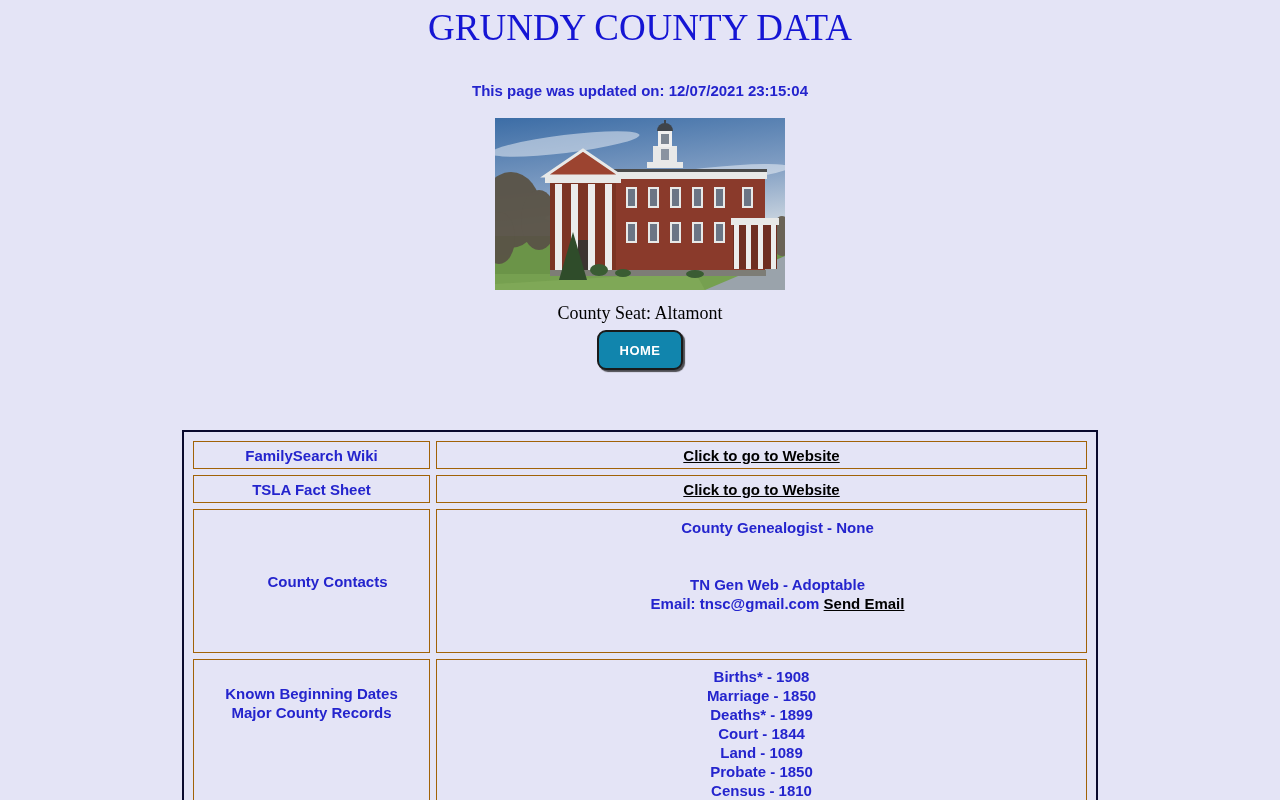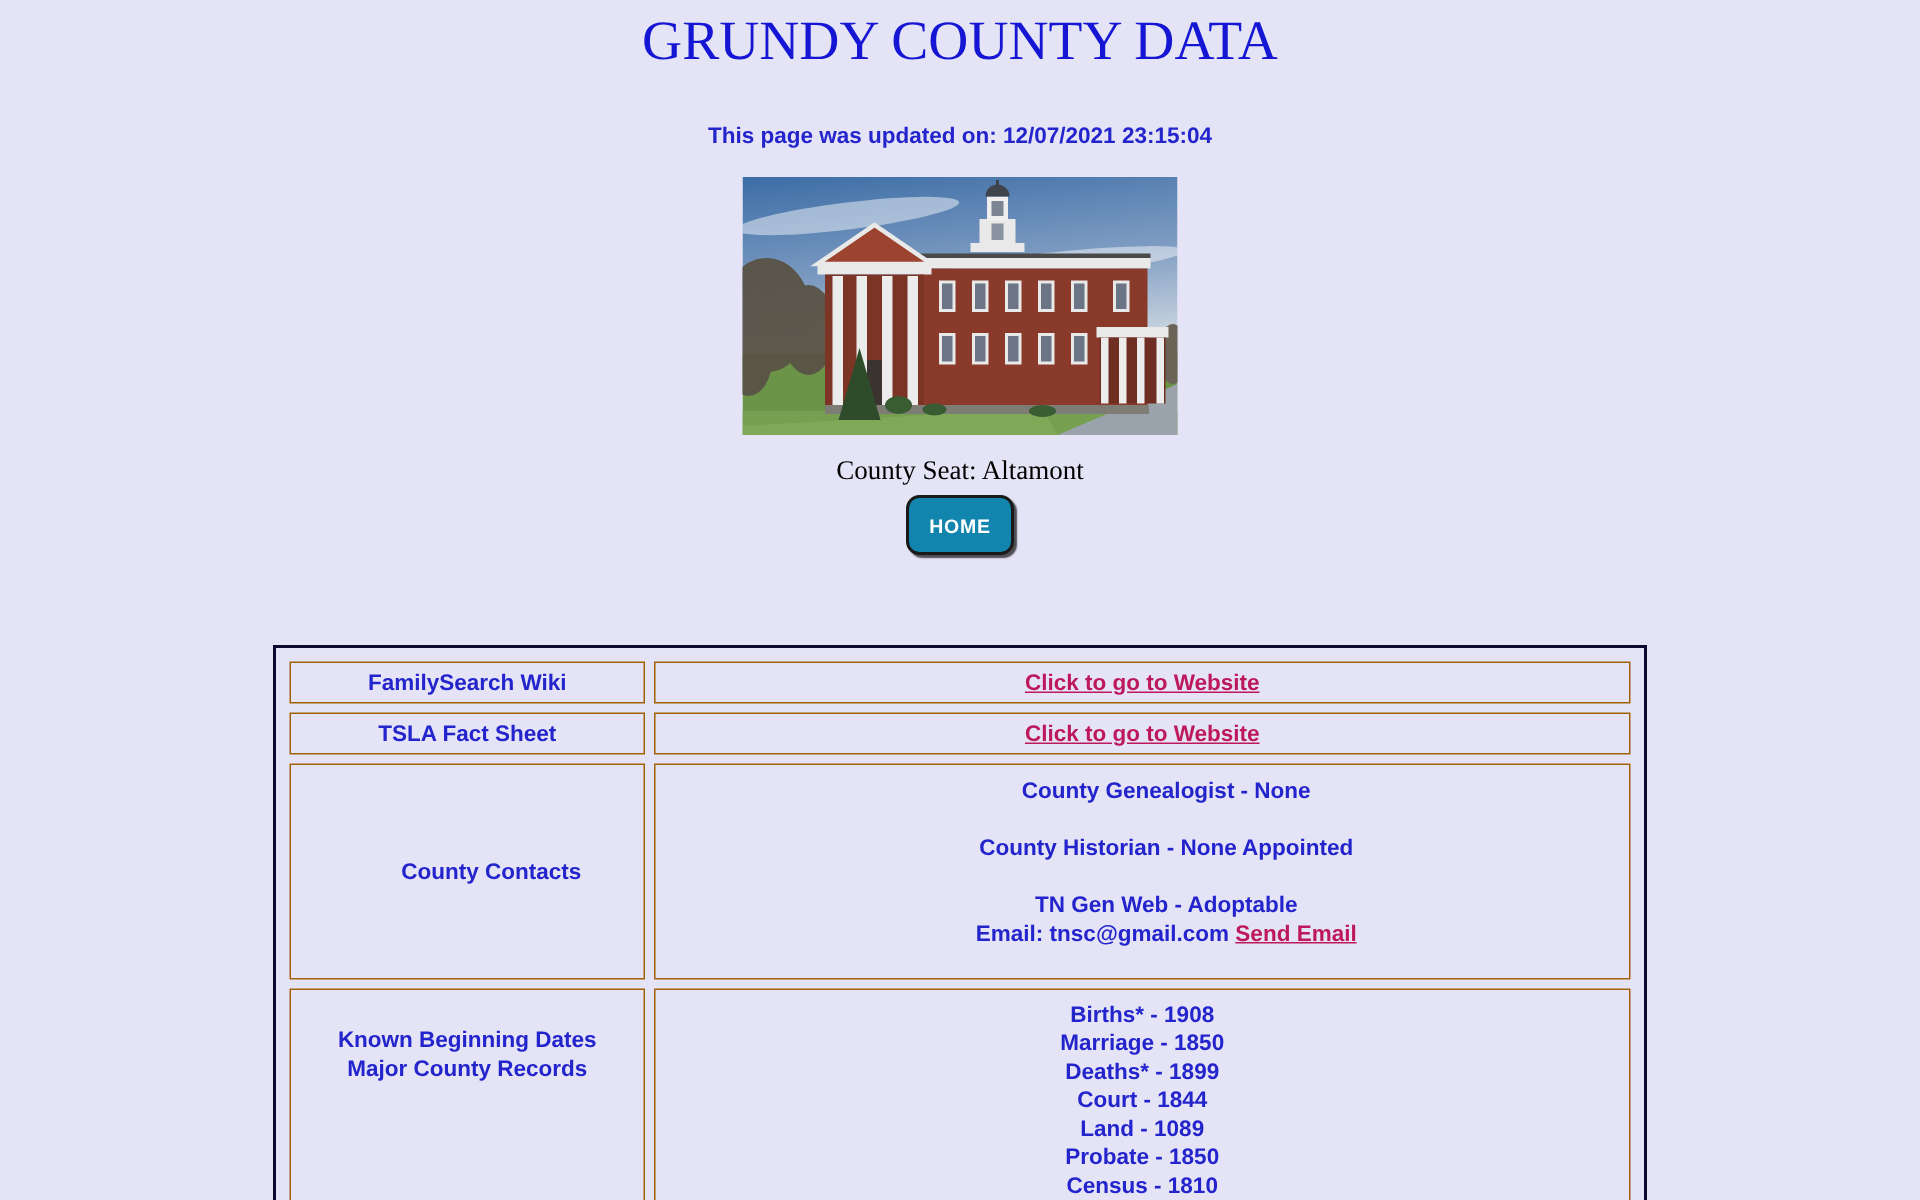--- a/index.html
+++ b/index.html
@@ -35,21 +35,21 @@
   .caption {
     margin-top: 13px;
     text-align: center;
     font-family: "Liberation Serif", serif;
     font-size: 18px; line-height: 20px;
     color: #000000;
   }
   .home-btn {
     display: block;
     margin: 7px auto 0 auto;
-    width: 72px; height: 40px;
+    width: 86px; height: 40px;
     box-sizing: border-box;
     background: #1185ad;
     border: 2px solid #1a1a1a;
     border-radius: 9px;
     box-shadow: 2px 2px 1px rgba(25,25,25,0.75);
     color: #ffffff;
     font-family: "Liberation Sans", sans-serif;
     font-weight: bold;
     font-size: 13px;
     letter-spacing: 0.5px;
@@ -81,21 +81,21 @@
   }
   .cell.left  { flex: 0 0 237px; }
   .cell.right { flex: 1 1 auto; }
   .row-simple .cell { height: 28px; }
   .row-contacts .cell { height: 144px; padding-left: 32px; }
   .row-contacts .cell.right { justify-content: flex-start; padding-top: 8px; }
   .row-records .cell { height: 230px; justify-content: flex-start; }
   .row-records .cell.left  { padding-top: 24px; }
   .row-records .cell.right { padding-top: 7px; }
   .spacer-line { height: 19px; }
-  a.blue-link { color: #be185d; text-decoration: underline; cursor: pointer; }
+  a.blue-link { color: #000000; text-decoration: underline; cursor: pointer; }
 </style>
 </head>
 <body>
 
 <div class="page">
 
   <h1 class="page-title">GRUNDY COUNTY DATA</h1>
 
   <div class="updated">This page was updated on: 12/07/2021 23:15:04</div>
 
@@ -221,21 +221,20 @@
       <div class="cell right">
         <a class="blue-link">Click to go to Website</a>
       </div>
     </div>
 
     <div class="t-row row-contacts">
       <div class="cell left">County Contacts</div>
       <div class="cell right">
         <div>County Genealogist - None</div>
         <div class="spacer-line"></div>
-        <div>County Historian - None Appointed</div>
         <div class="spacer-line"></div>
         <div>TN Gen Web - Adoptable</div>
         <div>
           <span>Email: tnsc@gmail.com </span>
           <a class="blue-link">Send Email</a>
         </div>
       </div>
     </div>
 
     <div class="t-row row-records">

